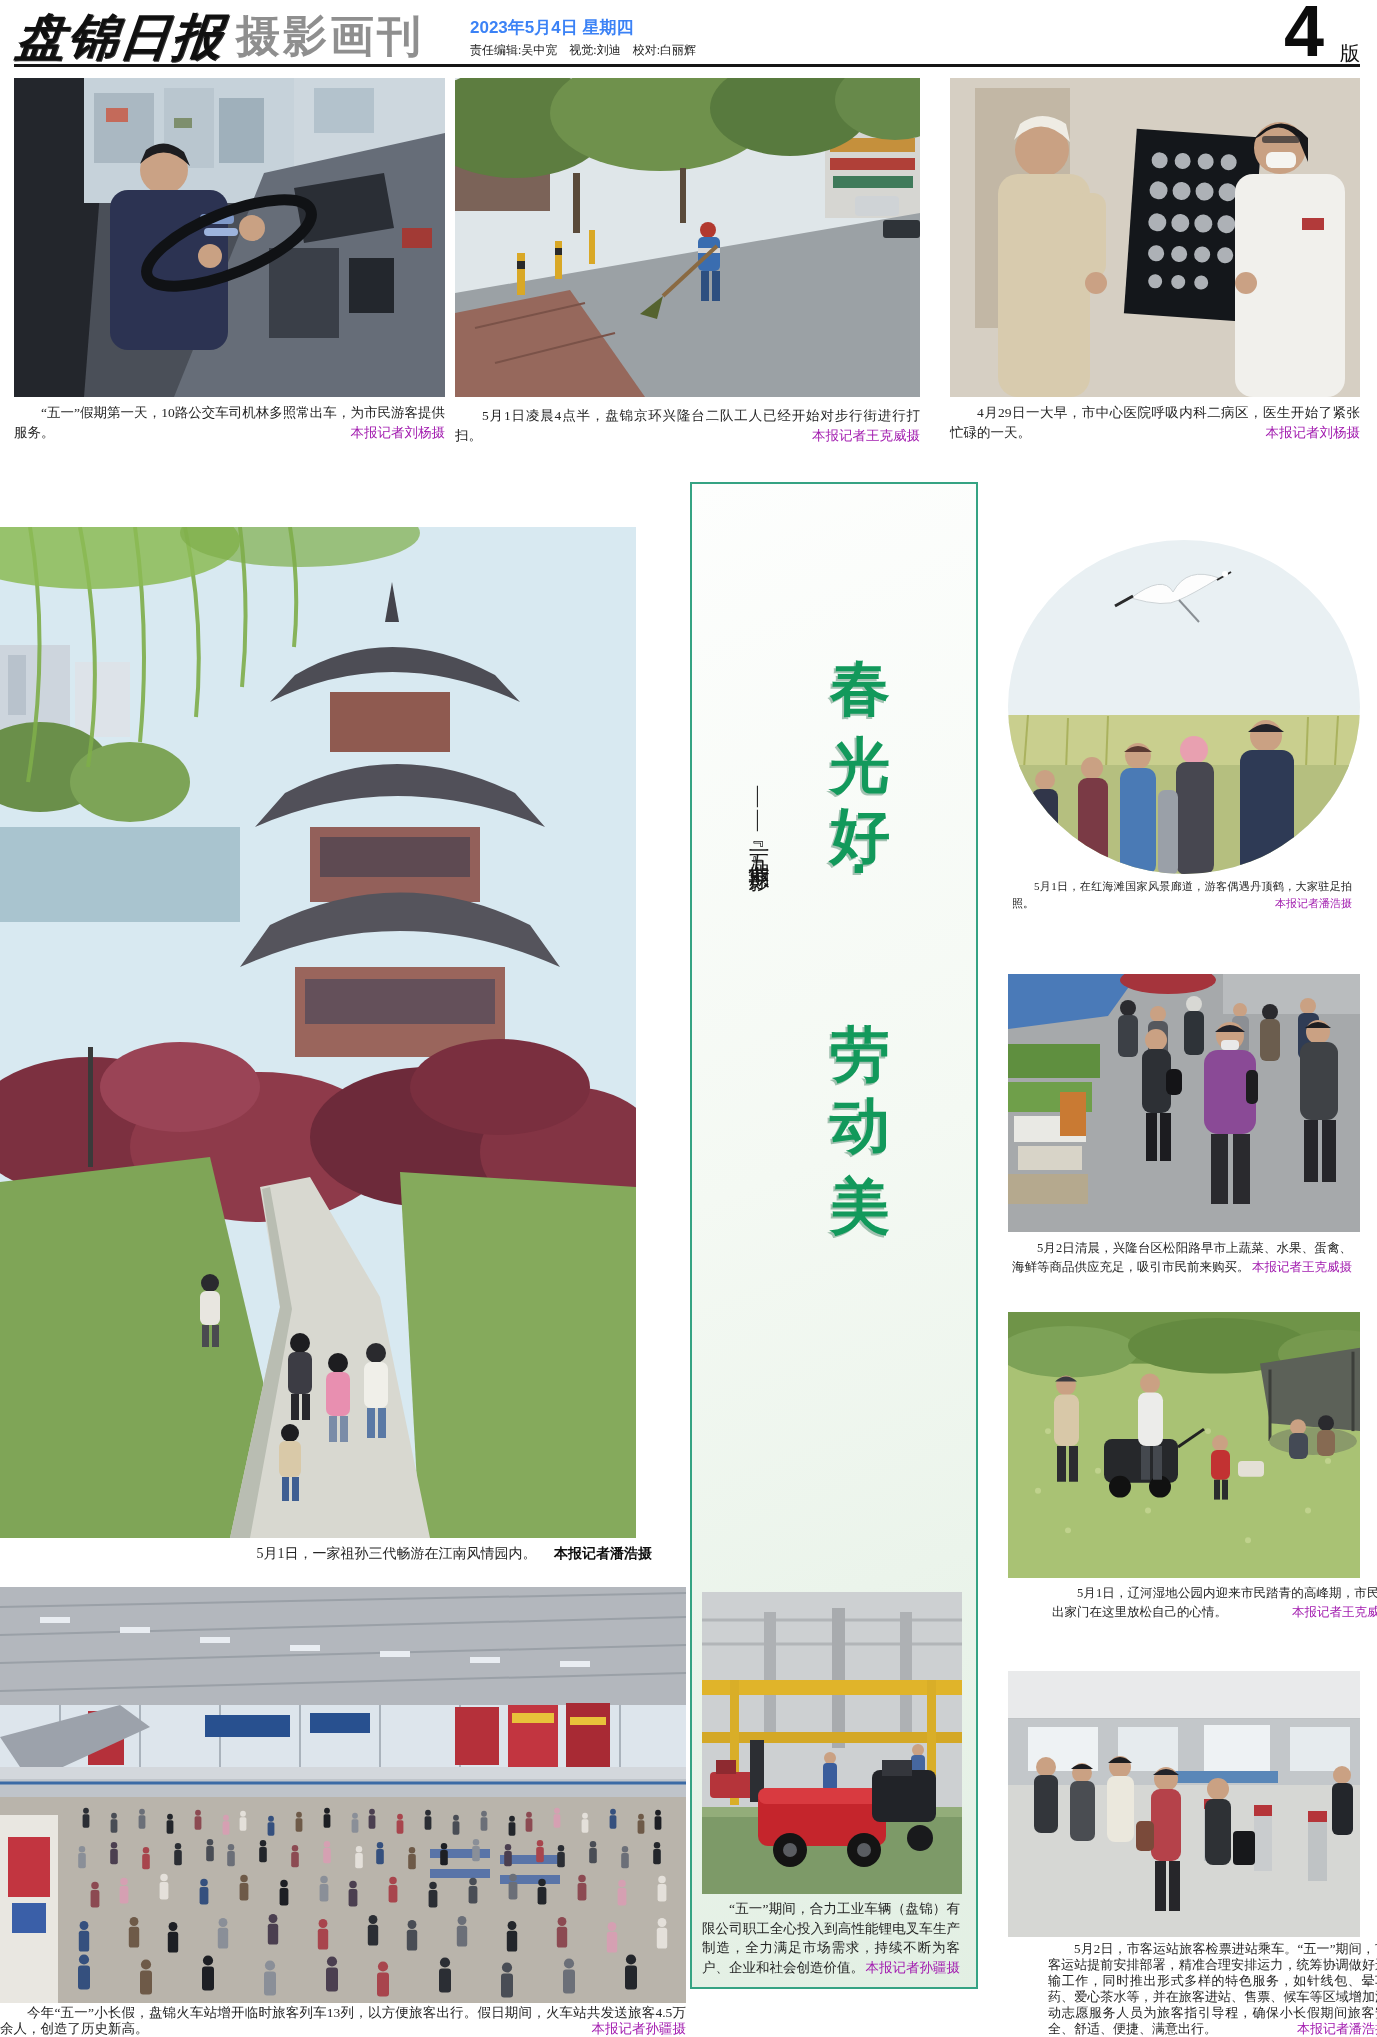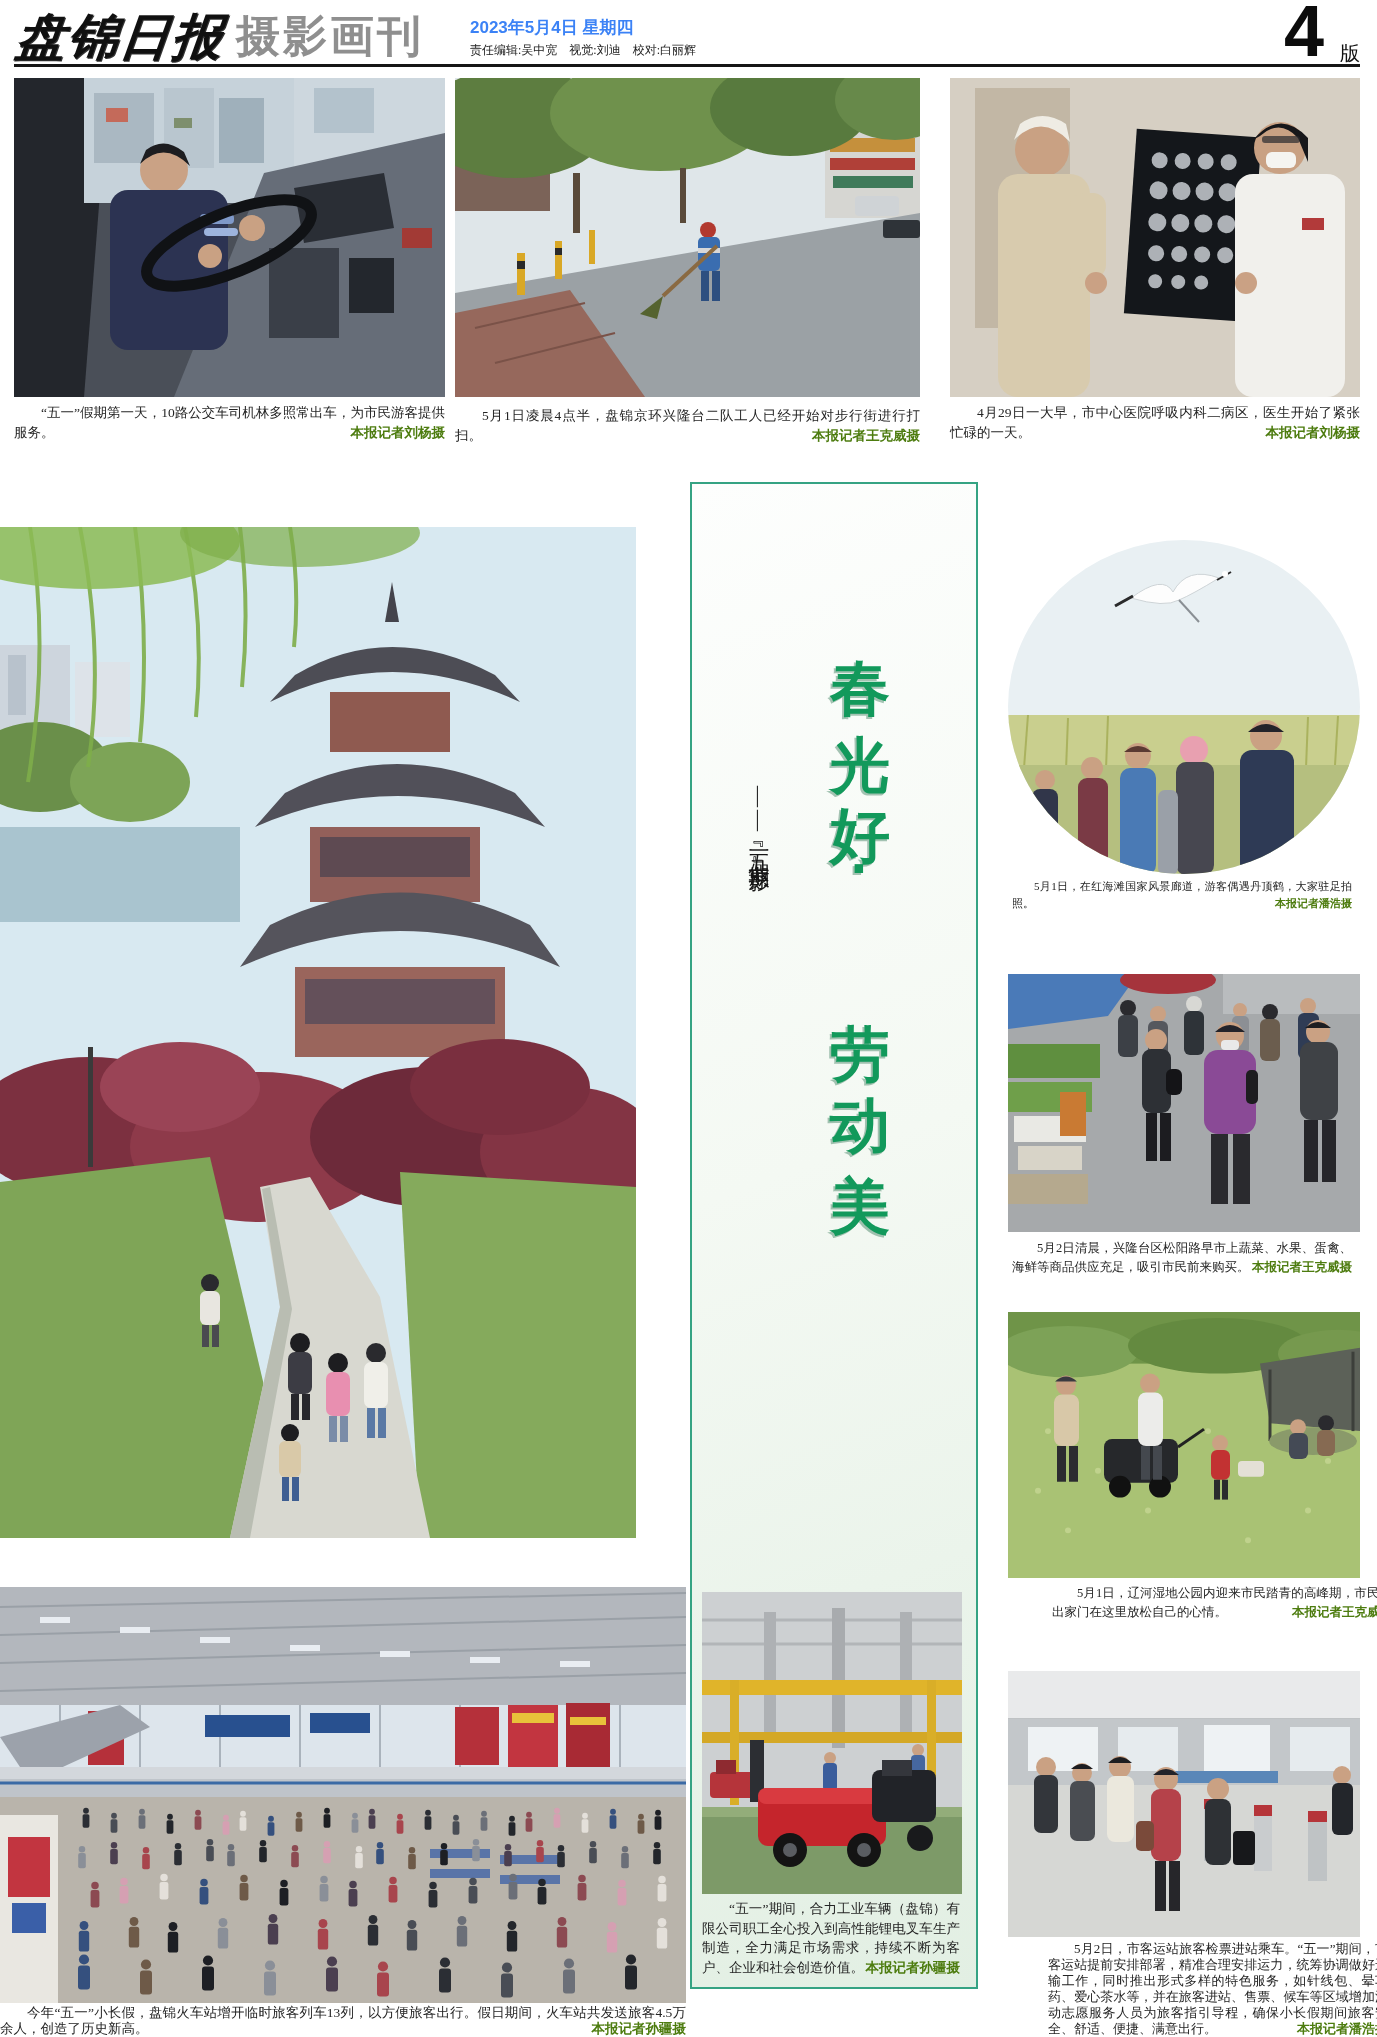--- a/index.html
+++ b/index.html
@@ -17,22 +17,22 @@
                 font-family:"Liberation Sans","DejaVu Sans",sans-serif;letter-spacing:3px;}
   .date-line{left:470px;top:16px;font-size:17px;font-weight:bold;color:#3b82f6;
              font-family:"Liberation Sans","DejaVu Sans",sans-serif;}
   .staff-line{left:470px;top:42px;font-size:12px;color:#222;}
   .page-num{left:1284px;top:-10px;font-size:72px;font-weight:900;color:#0c0c0c;
             font-family:"Liberation Sans","DejaVu Sans",sans-serif;}
   .page-unit{left:1340px;top:40px;font-size:20px;color:#111;}
   .head-rule{left:14px;top:64px;width:1346px;height:3px;background:#161616;}
   
   .cap{position:absolute;text-align:justify;text-indent:2em;line-height:1.5;color:#242424;}
-  .cap .credit{float:right;font-weight:bold;text-indent:0;
-               font-family:"Liberation Sans","DejaVu Sans",sans-serif;color:#4d7c0f;}
+  .cap .credit{float:right;font-weight:normal;text-indent:0;
+               font-family:"Liberation Sans","DejaVu Sans",sans-serif;color:#a21caf;}
   .cap-oneline{position:absolute;text-align:right;color:#242424;}
   .cap-oneline .credit{font-weight:bold;margin-left:14px;
                font-family:"Liberation Sans","DejaVu Sans",sans-serif;color:#0e0e0e;}
   
   .panel{left:690px;top:482px;width:284px;height:1503px;border:2px solid #35a383;
          background:linear-gradient(160deg,#fdfefd 0%,#f4f9f3 45%,#e2efe3 100%);}
   .feature-title{left:830px;top:612px;height:980px;writing-mode:vertical-rl;text-orientation:upright;
          font-family:"Liberation Sans","DejaVu Sans",sans-serif;font-weight:800;
          font-size:60px;letter-spacing:74px;color:#12995b;line-height:1;
          text-shadow:-2px 2px 0 rgba(7,90,50,0.35);}
@@ -229,20 +229,24 @@
         <circle cx="376" cy="826" r="10" fill="#2a2a2e"></circle>
           <rect x="364" y="835" width="24" height="46" rx="7" fill="#f0efe9"></rect>
           <rect x="367" y="881" width="8" height="30" fill="#5a79a5"></rect>
           <rect x="378" y="881" width="8" height="30" fill="#5a79a5"></rect>
         <circle cx="290" cy="906" r="9" fill="#1d1d20"></circle>
           <rect x="279" y="914" width="22" height="36" rx="6" fill="#d9c9a8"></rect>
           <rect x="282" y="950" width="7" height="24" fill="#3e5e92"></rect>
           <rect x="292" y="950" width="7" height="24" fill="#3e5e92"></rect>
       </g>
     </svg>
+  </div>
+  <div class="cap-oneline" style="left:0px;top:1545px;width:652px;font-size:14px;">
+    <span>5月1日，一家祖孙三代畅游在江南风情园内。</span>
+    <span class="credit">本报记者潘浩摄</span>
   </div>
 
   <div class="abs panel"></div>
   <div class="abs feature-title">春光好·劳动美</div>
   <div class="abs feature-subtitle">——『五一』假期掠影</div>
 
   <div class="photo" style="left:702px;top:1592px;width:260px;height:302px;">
     <svg viewBox="0 0 260 302" preserveAspectRatio="none">
       <rect width="260" height="302" fill="#cdd0d2"></rect>
       <g stroke="#b2b5b8" stroke-width="3">

